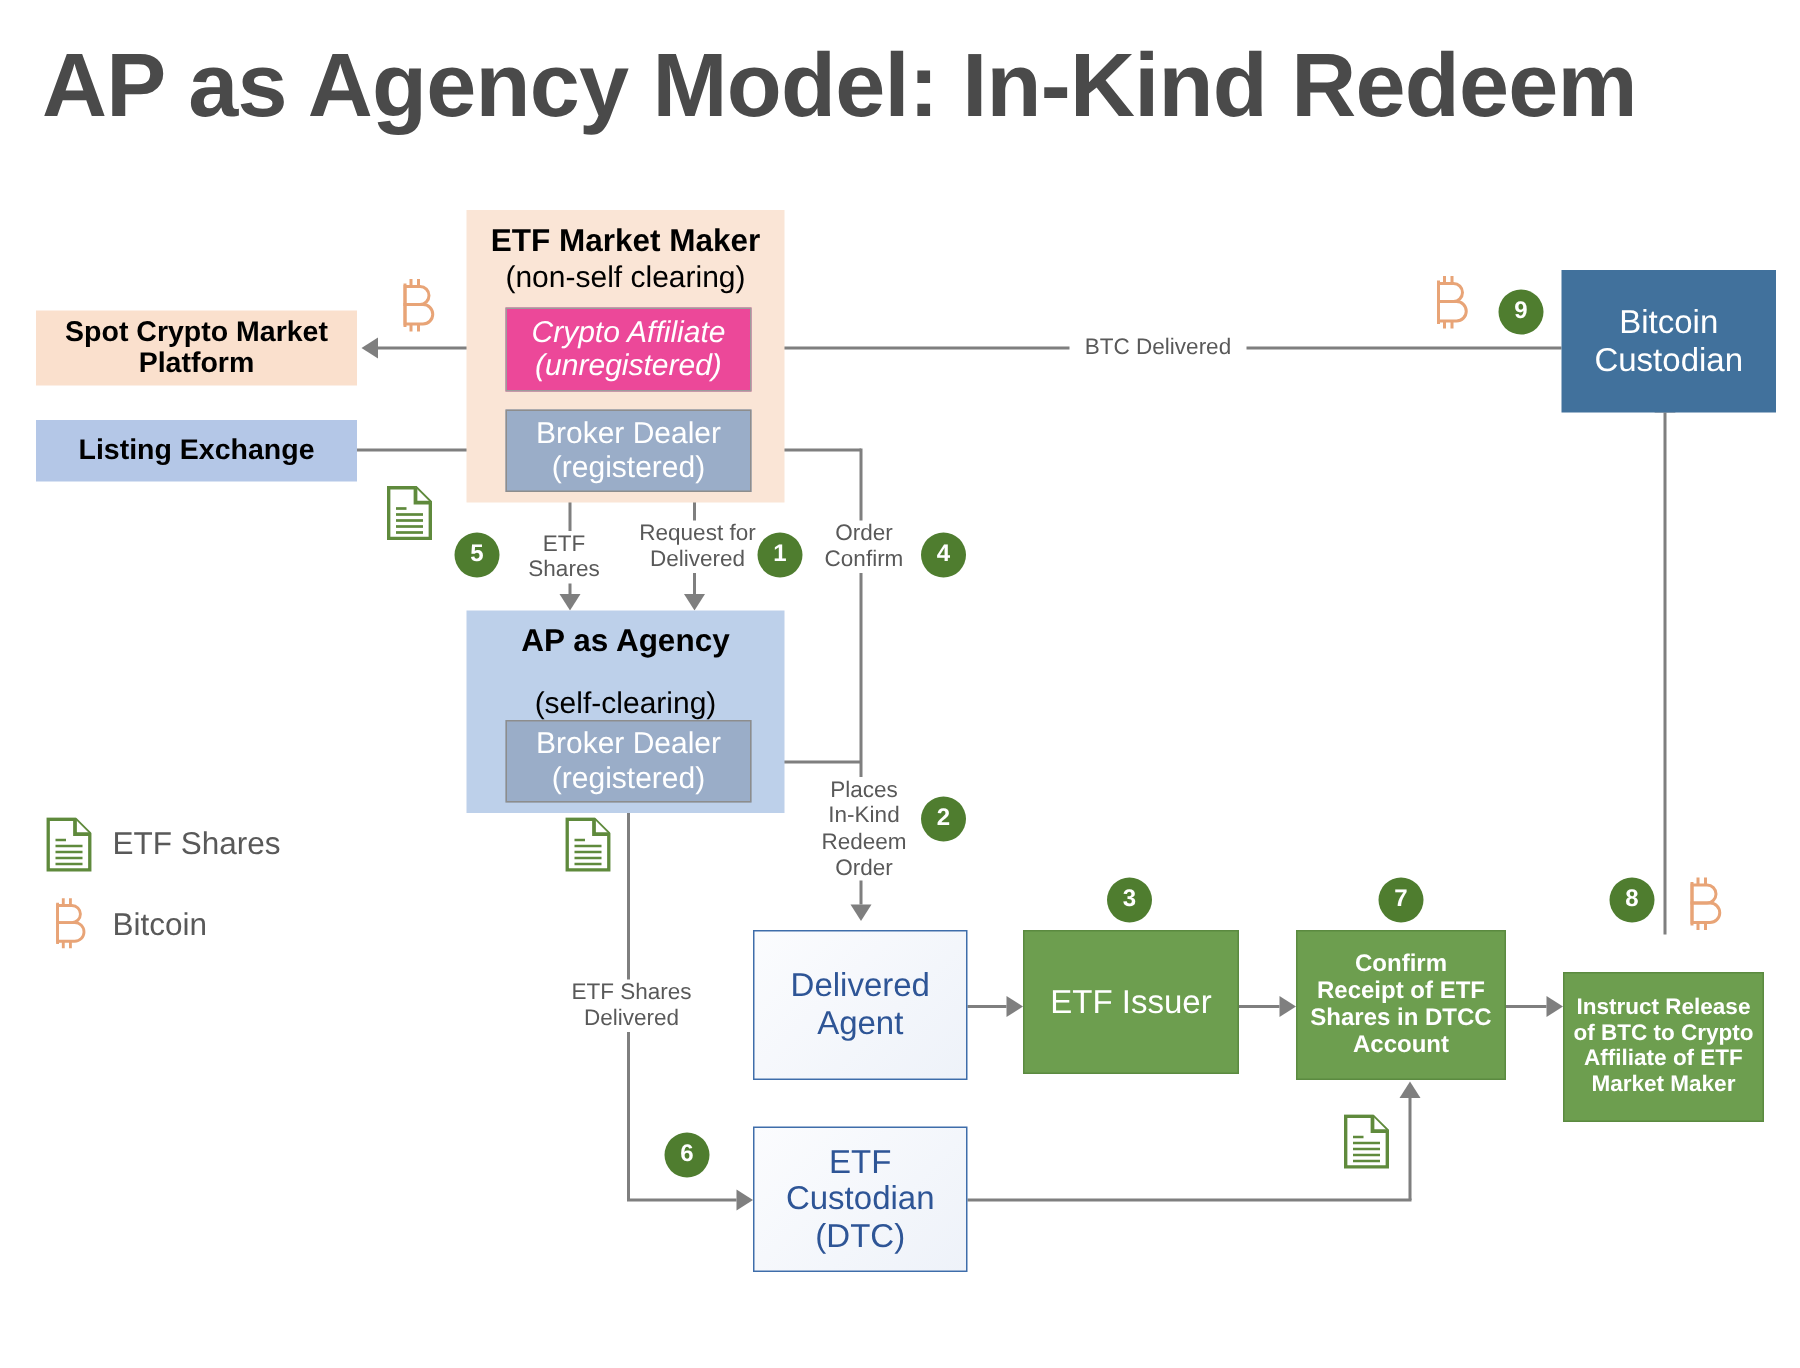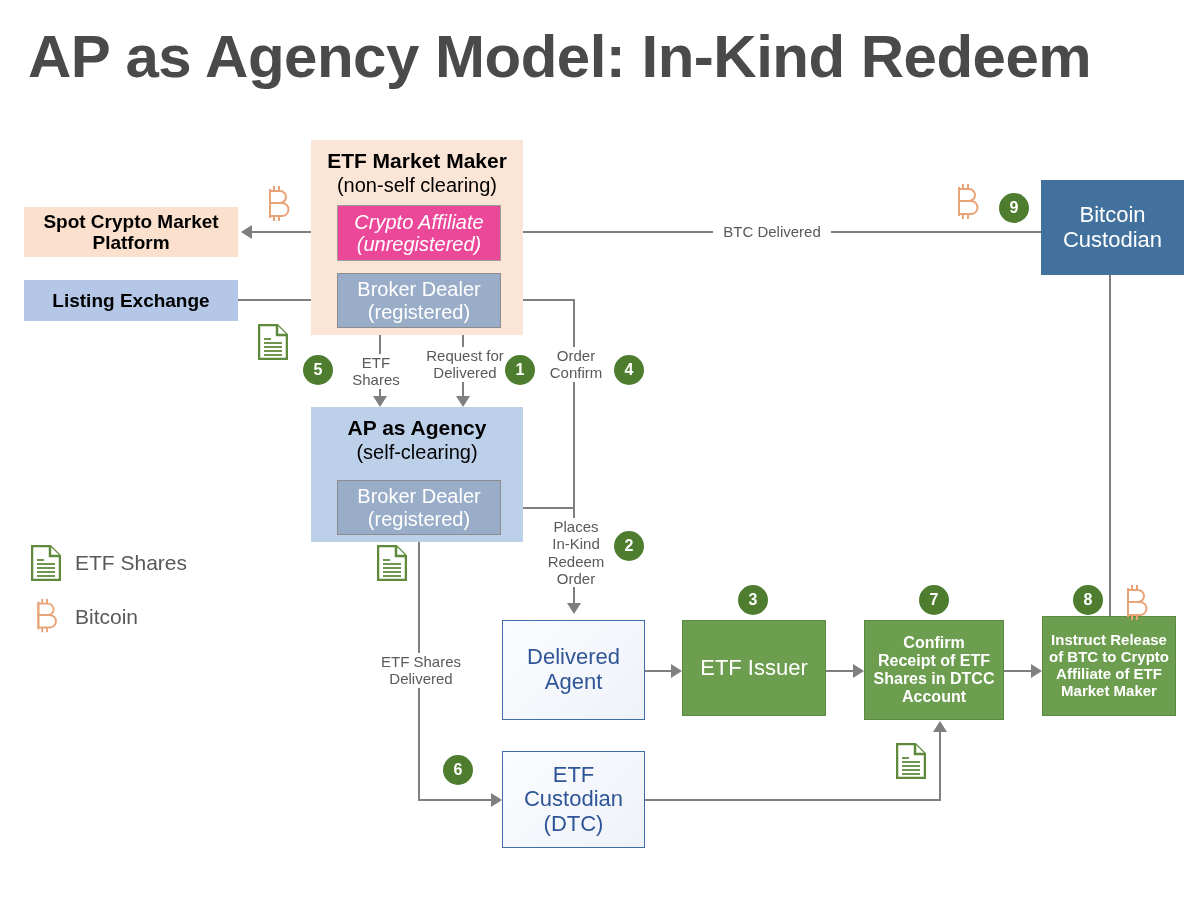--- a/index.html
+++ b/index.html
@@ -130,21 +130,21 @@
     <span>(unregistered)</span>
   </div>
 
   <div class="box blue-inner" style="left:337px;top:273px;width:164px;height:55px;font-size:20px;">
     <span>Broker Dealer</span>
     <span>(registered)</span>
   </div>
 
   <div class="box blue-outer" style="left:311px;top:407px;width:212px;height:135px;justify-content:flex-start;padding-top:9px;">
     <div style="font-size:21px;font-weight:bold;color:#000;">AP as Agency</div>
-    <div style="font-size:20px;color:#000;margin-top:1px;text-align:center;">(self-clearing)</div>
+    <div style="font-size:20px;color:#000;margin-top:18px;text-align:center;">(self-clearing)</div>
   </div>
 
   <div class="box blue-inner" style="left:337px;top:480px;width:164px;height:55px;font-size:20px;">
     <span>Broker Dealer</span>
     <span>(registered)</span>
   </div>
 
   <div class="box blue-outline" style="left:502px;top:620px;width:143px;height:100px;font-size:22px;">
     <span>Delivered</span>
     <span>Agent</span>
@@ -154,21 +154,21 @@
     <span>ETF Issuer</span>
   </div>
 
   <div class="box green-solid" style="left:864px;top:620px;width:140px;height:100px;font-size:16px;font-weight:bold;">
     <span>Confirm</span>
     <span>Receipt of ETF</span>
     <span>Shares in DTCC</span>
     <span>Account</span>
   </div>
 
-  <div class="box green-solid" style="left:1042px;top:616px;width:134px;height:100px;font-size:15px;font-weight:bold;">
+  <div class="box green-solid" style="left:1042px;top:648px;width:134px;height:100px;font-size:15px;font-weight:bold;">
     <span>Instruct Release</span>
     <span>of BTC to Crypto</span>
     <span>Affiliate of ETF</span>
     <span>Market Maker</span>
   </div>
 
   <div class="box blue-outline" style="left:502px;top:751px;width:143px;height:97px;font-size:22px;">
     <span>ETF</span>
     <span>Custodian</span>
     <span>(DTC)</span>

